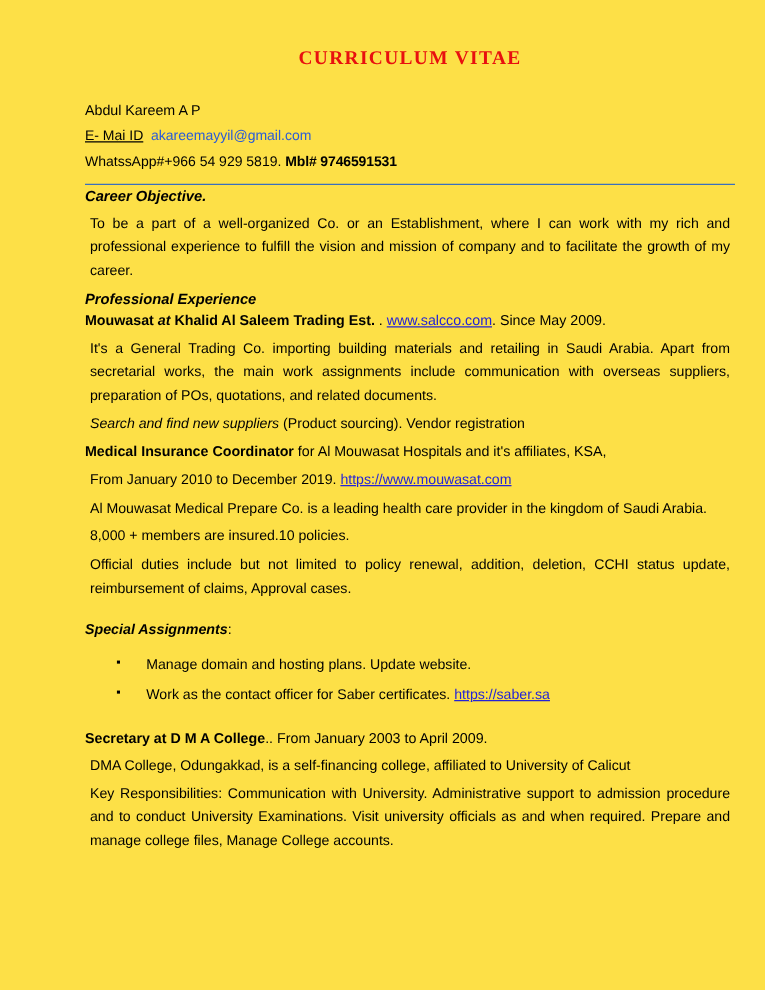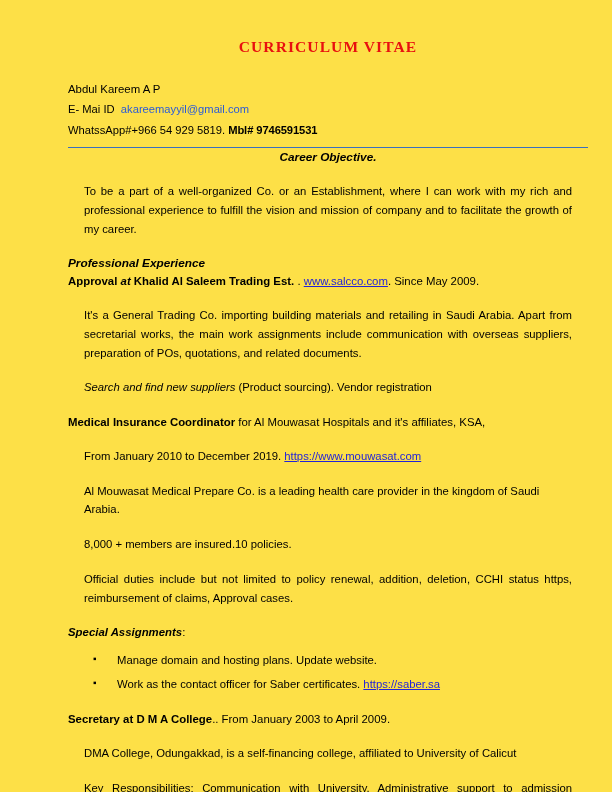--- a/index.html
+++ b/index.html
@@ -49,21 +49,21 @@
   }
   .contact-line {
     font-size: 11.2px;
     line-height: 20.5px;
     white-space: nowrap;
   }
   .contact-name {
     font-weight: normal;
     font-size: 11.4px;
   }
-  .mail-label { font-weight: normal; }
+  .mail-label { font-weight: normal; text-decoration: underline; }
   .mail-addr {
     color: #2a5bd7;
     font-size: 11.2px;
   }
   .mbl { font-weight: bold; letter-spacing: -0.1px; }
 
   
   .rule {
     height: 0;
     border-top: 1.6px solid #3a6fbe;
@@ -74,37 +74,37 @@
 
   
   h2.sec {
     font-size: 11.8px;
     font-weight: bold;
     font-style: italic;
     margin: 0;
     padding: 0;
     line-height: 18px;
   }
-  .sec-career { margin-top: 15px; text-align: center; }
+  .sec-career { margin-top: 15px; }
   .sec-prof   { margin-top: 21px; }
 
   .subhead {
     font-size: 11.4px;
     font-weight: bold;
     line-height: 18px;
     margin: 0;
   }
   .subhead .at { font-style: italic; }
   .subhead .norm { font-weight: normal; }
 
   
   p.body {
     font-size: 11.3px;
     line-height: 18.7px;
-    margin: 16px;
+    margin: 4px;
     text-align: justify;
     text-justify: inter-word;
   }
   p.body.left { text-align: left; }
   .gap-sm { margin-top: 5px; }
   .gap-md { margin-top: 14px; }
   .gap-lg { }
 
   .ital { font-style: italic; text-align: right; }
 
@@ -156,31 +156,31 @@
       </div>
     </div>
 
     <div class="rule"></div>
 
     <h2 class="sec sec-career">Career Objective.</h2>
     <p class="body gap-sm">To be a part of a well-organized Co. or an Establishment, where I can work with my rich and professional experience to fulfill the vision and mission of company and to facilitate the growth of my career.</p>
 
     <h2 class="sec sec-prof">Professional Experience</h2>
 
-    <div class="subhead"><span>Approval</span><span>&nbsp;</span><span class="at">at</span><span>&nbsp;</span><span>Khalid Al Saleem Trading Est.</span><span class="norm"> . </span><span class="norm link">www.salcco.com</span><span class="norm">. Since May 2009.</span></div>
+    <div class="subhead"><span>Mouwasat</span><span>&nbsp;</span><span class="at">at</span><span>&nbsp;</span><span>Khalid Al Saleem Trading Est.</span><span class="norm"> . </span><span class="norm link">www.salcco.com</span><span class="norm">. Since May 2009.</span></div>
 
     <p class="body gap-md">It's a General Trading Co. importing building materials and retailing in Saudi Arabia. Apart from secretarial works, the main work assignments include communication with overseas suppliers, preparation of POs, quotations, and related documents.</p>
     <p class="body left"><span class="ital">Search and find new suppliers</span><span> (Product sourcing). Vendor registration</span></p>
 
     <div class="subhead gap-lg"><span>Medical Insurance Coordinator</span><span class="norm"> for Al Mouwasat Hospitals and it's affiliates, KSA,</span></div>
     <p class="body left"><span>From January 2010 to December 2019. </span><span class="link">https://www.mouwasat.com</span></p>
 
     <p class="body left gap-md">Al Mouwasat Medical Prepare Co. is a leading health care provider in the kingdom of Saudi Arabia.</p>
     <p class="body left">8,000 + members are insured.10 policies.</p>
-    <p class="body">Official duties include but not limited to policy renewal, addition, deletion, CCHI status https, reimbursement of claims, Approval cases.</p>
+    <p class="body">Official duties include but not limited to policy renewal, addition, deletion, CCHI status update, reimbursement of claims, Approval cases.</p>
 
     <div class="subhead gap-md"><span class="ital">Special Assignments</span><span class="norm">:</span></div>
 
     <ul class="bullets">
       <li><span>Manage domain and hosting plans. Update website.</span></li>
       <li><span>Work as the contact officer for Saber certificates.  </span><span class="link">https://saber.sa</span></li>
     </ul>
 
     <div class="subhead gap-md"><span>Secretary at D M A College</span><span class="norm">.. From January 2003 to April 2009.</span></div>
 

